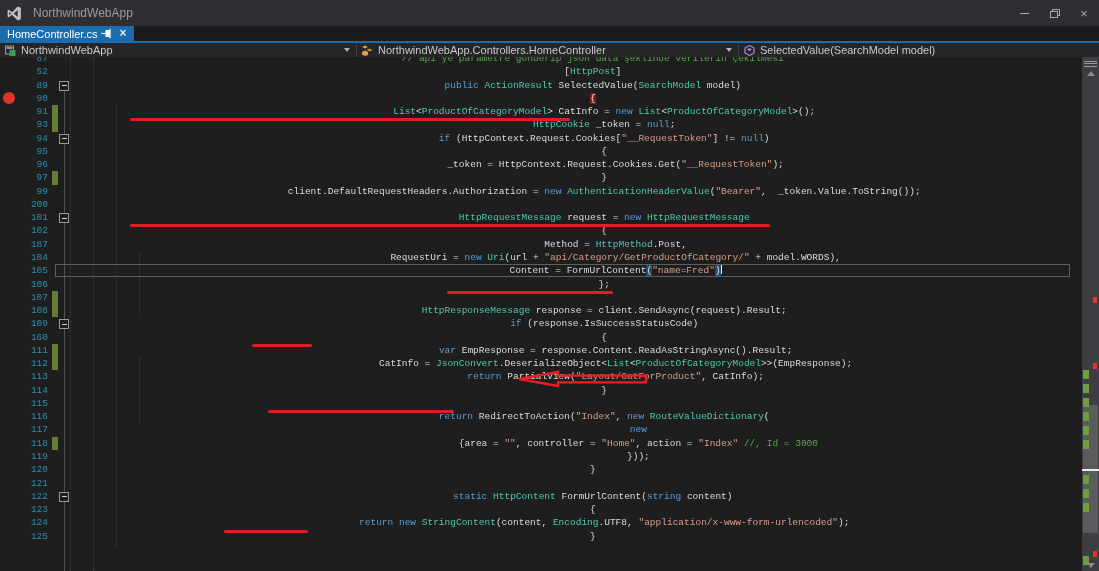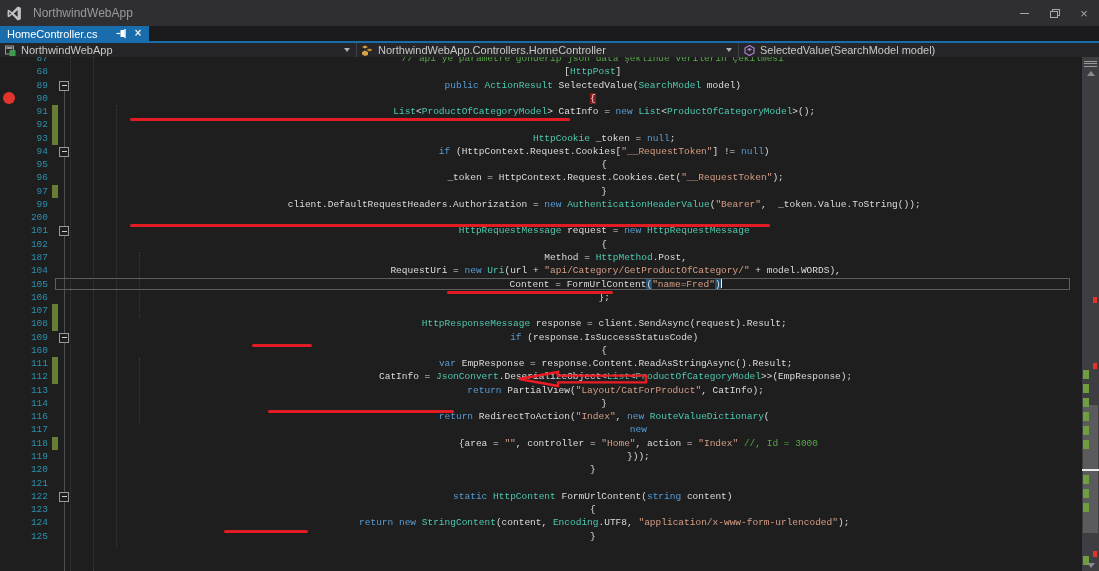--- a/index.html
+++ b/index.html
@@ -14,21 +14,21 @@
   .wbtn{width:30px;height:100%;display:flex;align-items:center;justify-content:center;color:#a8a8a8;cursor:default;}
   .wbtn .bar{width:9px;height:1px;background:#a8a8a8;}
   .wbtn .rst{position:relative;width:9px;height:8px;}
   .wbtn .rst:before{content:"";position:absolute;left:2px;top:0;width:6px;height:5px;border:1px solid #a8a8a8;}
   .wbtn .rst:after{content:"";position:absolute;left:0;top:2px;width:6px;height:5px;border:1px solid #a8a8a8;background:#2f2f33;}
   .wbtn.close{font-size:13px;line-height:13px;}
 
   
   #tabwell{position:absolute;left:0;top:26px;width:1099px;height:15px;background:#1b1b1e;}
   #tab{position:absolute;left:0;top:0;height:15px;background:var(--c-accent,#1a6dad);display:flex;align-items:center;padding:0 7px;}
-  #tablabel{color:#fff;font-size:11px;margin-right:19px;}
+  #tablabel{color:#fff;font-size:11px;margin-right:4px;}
   #pin{width:12px;height:11px;margin-right:6px;}
   #tabclose{color:#e8e8e8;font-size:12px;line-height:11px;font-weight:bold;}
   #accentline{position:absolute;left:0;top:41px;width:1099px;height:2px;background:var(--c-accent,#1a6dad);}
 
   
   #navbar{position:absolute;left:0;top:43px;width:1099px;height:14px;background:#262628;border-bottom:1px solid #333337;display:flex;}
   .navsec{display:flex;align-items:center;height:100%;position:relative;}
   .navsec .lbl{color:#c8c8c8;font-size:11px;white-space:nowrap;overflow:hidden;}
   .navsep{width:1px;height:100%;background:#3f3f46;}
   .chev{width:0;height:0;border-left:3.5px solid transparent;border-right:3.5px solid transparent;border-top:4px solid #b0b0b0;margin:0 6px 0 auto;}
@@ -149,25 +149,24 @@
     <div id="guides">
       <div class="iguide" style="left:70px;"></div>
       <div class="iguide" style="left:93px;"></div>
       <div class="iguide" style="left:116px;top:48px;height:442px;bottom:auto;"></div>
       <div class="iguide" style="left:139px;top:195px;height:66px;bottom:auto;"></div>
       <div class="iguide" style="left:139px;top:301px;height:66px;bottom:auto;"></div>
       <div id="outline-line" style="left:64px;top:33px;height:481px;"></div>
     </div>
     <div id="rows">
         <div class="row"><div class="gl"></div><div class="num">87</div><div class="chg"></div><div class="out"></div><div class="code"><span class="tk-c">        // api ye parametre gönderip json data şeklinde verilerin çekilmesi</span></div></div>
-        <div class="row"><div class="gl"></div><div class="num">68</div><div class="chg"></div><div class="out"></div><div class="code"><span class="tk-p">        [</span><span class="tk-t">HttpPost</span><span class="tk-p">]</span></div></div>
+        <div class="row"><div class="gl"></div><div class="num">52</div><div class="chg"></div><div class="out"></div><div class="code"><span class="tk-p">        [</span><span class="tk-t">HttpPost</span><span class="tk-p">]</span></div></div>
         <div class="row"><div class="gl"></div><div class="num">89</div><div class="chg"></div><div class="out"><div class="cbox"></div></div><div class="code"><span class="tk-p">        </span><span class="tk-k">public</span><span class="tk-p"> </span><span class="tk-t">ActionResult</span><span class="tk-p"> SelectedValue(</span><span class="tk-t">SearchModel</span><span class="tk-p"> model)</span></div></div>
         <div class="row"><div class="gl"><div class="bpt"></div></div><div class="num">90</div><div class="chg"></div><div class="out"></div><div class="code"><span class="tk-p">        </span><span class="tk-bp">{</span></div></div>
         <div class="row"><div class="gl"></div><div class="num">91</div><div class="chg on"></div><div class="out"></div><div class="code"><span class="tk-p">            </span><span class="tk-t">List</span><span class="tk-p">&lt;</span><span class="tk-t">ProductOfCategoryModel</span><span class="tk-p">&gt; CatInfo = </span><span class="tk-k">new</span><span class="tk-p"> </span><span class="tk-t">List</span><span class="tk-p">&lt;</span><span class="tk-t">ProductOfCategoryModel</span><span class="tk-p">&gt;();</span></div></div>
-        <div class="row"><div class="gl"></div><div class="num">92</div><div class="chg on"></div><div class="out"></div><div class="code"></div></div>
         <div class="row"><div class="gl"></div><div class="num">93</div><div class="chg on"></div><div class="out"></div><div class="code"><span class="tk-p">            </span><span class="tk-t">HttpCookie</span><span class="tk-p"> _token = </span><span class="tk-k">null</span><span class="tk-p">;</span></div></div>
         <div class="row"><div class="gl"></div><div class="num">94</div><div class="chg"></div><div class="out"><div class="cbox"></div></div><div class="code"><span class="tk-p">            </span><span class="tk-k">if</span><span class="tk-p"> (HttpContext.Request.Cookies[</span><span class="tk-s">"__RequestToken"</span><span class="tk-p">] != </span><span class="tk-k">null</span><span class="tk-p">)</span></div></div>
         <div class="row"><div class="gl"></div><div class="num">95</div><div class="chg"></div><div class="out"></div><div class="code"><span class="tk-p">            {</span></div></div>
         <div class="row"><div class="gl"></div><div class="num">96</div><div class="chg"></div><div class="out"></div><div class="code"><span class="tk-p">                _token = HttpContext.Request.Cookies.Get(</span><span class="tk-s">"__RequestToken"</span><span class="tk-p">);</span></div></div>
         <div class="row"><div class="gl"></div><div class="num">97</div><div class="chg on"></div><div class="out"></div><div class="code"><span class="tk-p">            }</span></div></div>
         <div class="row"><div class="gl"></div><div class="num">99</div><div class="chg"></div><div class="out"></div><div class="code"><span class="tk-p">            client.DefaultRequestHeaders.Authorization = </span><span class="tk-k">new</span><span class="tk-p"> </span><span class="tk-t">AuthenticationHeaderValue</span><span class="tk-p">(</span><span class="tk-s">"Bearer"</span><span class="tk-p">,  _token.Value.ToString());</span></div></div>
         <div class="row"><div class="gl"></div><div class="num">200</div><div class="chg"></div><div class="out"></div><div class="code"></div></div>
         <div class="row"><div class="gl"></div><div class="num">101</div><div class="chg"></div><div class="out"><div class="cbox"></div></div><div class="code"><span class="tk-p">            </span><span class="tk-t">HttpRequestMessage</span><span class="tk-p"> request = </span><span class="tk-k">new</span><span class="tk-p"> </span><span class="tk-t">HttpRequestMessage</span></div></div>
         <div class="row"><div class="gl"></div><div class="num">102</div><div class="chg"></div><div class="out"></div><div class="code"><span class="tk-p">            {</span></div></div>
         <div class="row"><div class="gl"></div><div class="num">187</div><div class="chg"></div><div class="out"></div><div class="code"><span class="tk-p">                Method = </span><span class="tk-t">HttpMethod</span><span class="tk-p">.Post,</span></div></div>
@@ -175,20 +174,21 @@
         <div class="row cur"><div class="gl"></div><div class="num">105</div><div class="chg"></div><div class="out"></div><div class="code"><span class="tk-p">                Content = FormUrlContent</span><span class="tk-bh">(</span><span class="tk-s">"name=Fred"</span><span class="tk-bh">)</span><span class="caret"></span></div></div>
         <div class="row"><div class="gl"></div><div class="num">106</div><div class="chg"></div><div class="out"></div><div class="code"><span class="tk-p">            };</span></div></div>
         <div class="row"><div class="gl"></div><div class="num">107</div><div class="chg on"></div><div class="out"></div><div class="code"></div></div>
         <div class="row"><div class="gl"></div><div class="num">108</div><div class="chg on"></div><div class="out"></div><div class="code"><span class="tk-p">            </span><span class="tk-t">HttpResponseMessage</span><span class="tk-p"> response = client.SendAsync(request).Result;</span></div></div>
         <div class="row"><div class="gl"></div><div class="num">109</div><div class="chg"></div><div class="out"><div class="cbox"></div></div><div class="code"><span class="tk-p">            </span><span class="tk-k">if</span><span class="tk-p"> (response.IsSuccessStatusCode)</span></div></div>
         <div class="row"><div class="gl"></div><div class="num">160</div><div class="chg"></div><div class="out"></div><div class="code"><span class="tk-p">            {</span></div></div>
         <div class="row"><div class="gl"></div><div class="num">111</div><div class="chg on"></div><div class="out"></div><div class="code"><span class="tk-p">                </span><span class="tk-k">var</span><span class="tk-p"> EmpResponse = response.Content.ReadAsStringAsync().Result;</span></div></div>
         <div class="row"><div class="gl"></div><div class="num">112</div><div class="chg on"></div><div class="out"></div><div class="code"><span class="tk-p">                CatInfo = </span><span class="tk-t">JsonConvert</span><span class="tk-p">.DeserializeObject&lt;</span><span class="tk-t">List</span><span class="tk-p">&lt;</span><span class="tk-t">ProductOfCategoryModel</span><span class="tk-p">&gt;&gt;(EmpResponse);</span></div></div>
         <div class="row"><div class="gl"></div><div class="num">113</div><div class="chg"></div><div class="out"></div><div class="code"><span class="tk-p">                </span><span class="tk-k">return</span><span class="tk-p"> PartialView(</span><span class="tk-s">"Layout/CatForProduct"</span><span class="tk-p">, CatInfo);</span></div></div>
         <div class="row"><div class="gl"></div><div class="num">114</div><div class="chg"></div><div class="out"></div><div class="code"><span class="tk-p">            }</span></div></div>
+        <div class="row"><div class="gl"></div><div class="num">115</div><div class="chg"></div><div class="out"></div><div class="code"></div></div>
         <div class="row"><div class="gl"></div><div class="num">116</div><div class="chg"></div><div class="out"></div><div class="code"><span class="tk-p">            </span><span class="tk-k">return</span><span class="tk-p"> RedirectToAction(</span><span class="tk-s">"Index"</span><span class="tk-p">, </span><span class="tk-k">new</span><span class="tk-p"> </span><span class="tk-t">RouteValueDictionary</span><span class="tk-p">(</span></div></div>
         <div class="row"><div class="gl"></div><div class="num">117</div><div class="chg"></div><div class="out"></div><div class="code"><span class="tk-p">                        </span><span class="tk-k">new</span></div></div>
         <div class="row"><div class="gl"></div><div class="num">118</div><div class="chg on"></div><div class="out"></div><div class="code"><span class="tk-p">                        {area = </span><span class="tk-s">""</span><span class="tk-p">, controller = </span><span class="tk-s">"Home"</span><span class="tk-p">, action = </span><span class="tk-s">"Index"</span><span class="tk-p"> </span><span class="tk-c">//, Id = 3000</span></div></div>
         <div class="row"><div class="gl"></div><div class="num">119</div><div class="chg"></div><div class="out"></div><div class="code"><span class="tk-p">                        }));</span></div></div>
         <div class="row"><div class="gl"></div><div class="num">120</div><div class="chg"></div><div class="out"></div><div class="code"><span class="tk-p">        }</span></div></div>
         <div class="row"><div class="gl"></div><div class="num">121</div><div class="chg"></div><div class="out"></div><div class="code"></div></div>
         <div class="row"><div class="gl"></div><div class="num">122</div><div class="chg"></div><div class="out"><div class="cbox"></div></div><div class="code"><span class="tk-p">        </span><span class="tk-k">static</span><span class="tk-p"> </span><span class="tk-t">HttpContent</span><span class="tk-p"> FormUrlContent(</span><span class="tk-k">string</span><span class="tk-p"> content)</span></div></div>
         <div class="row"><div class="gl"></div><div class="num">123</div><div class="chg"></div><div class="out"></div><div class="code"><span class="tk-p">        {</span></div></div>
         <div class="row"><div class="gl"></div><div class="num">124</div><div class="chg"></div><div class="out"></div><div class="code"><span class="tk-p">            </span><span class="tk-k">return</span><span class="tk-p"> </span><span class="tk-k">new</span><span class="tk-p"> </span><span class="tk-t">StringContent</span><span class="tk-p">(content, </span><span class="tk-t">Encoding</span><span class="tk-p">.UTF8, </span><span class="tk-s">"application/x-www-form-urlencoded"</span><span class="tk-p">);</span></div></div>
         <div class="row"><div class="gl"></div><div class="num">125</div><div class="chg"></div><div class="out"></div><div class="code"><span class="tk-p">        }</span></div></div>

